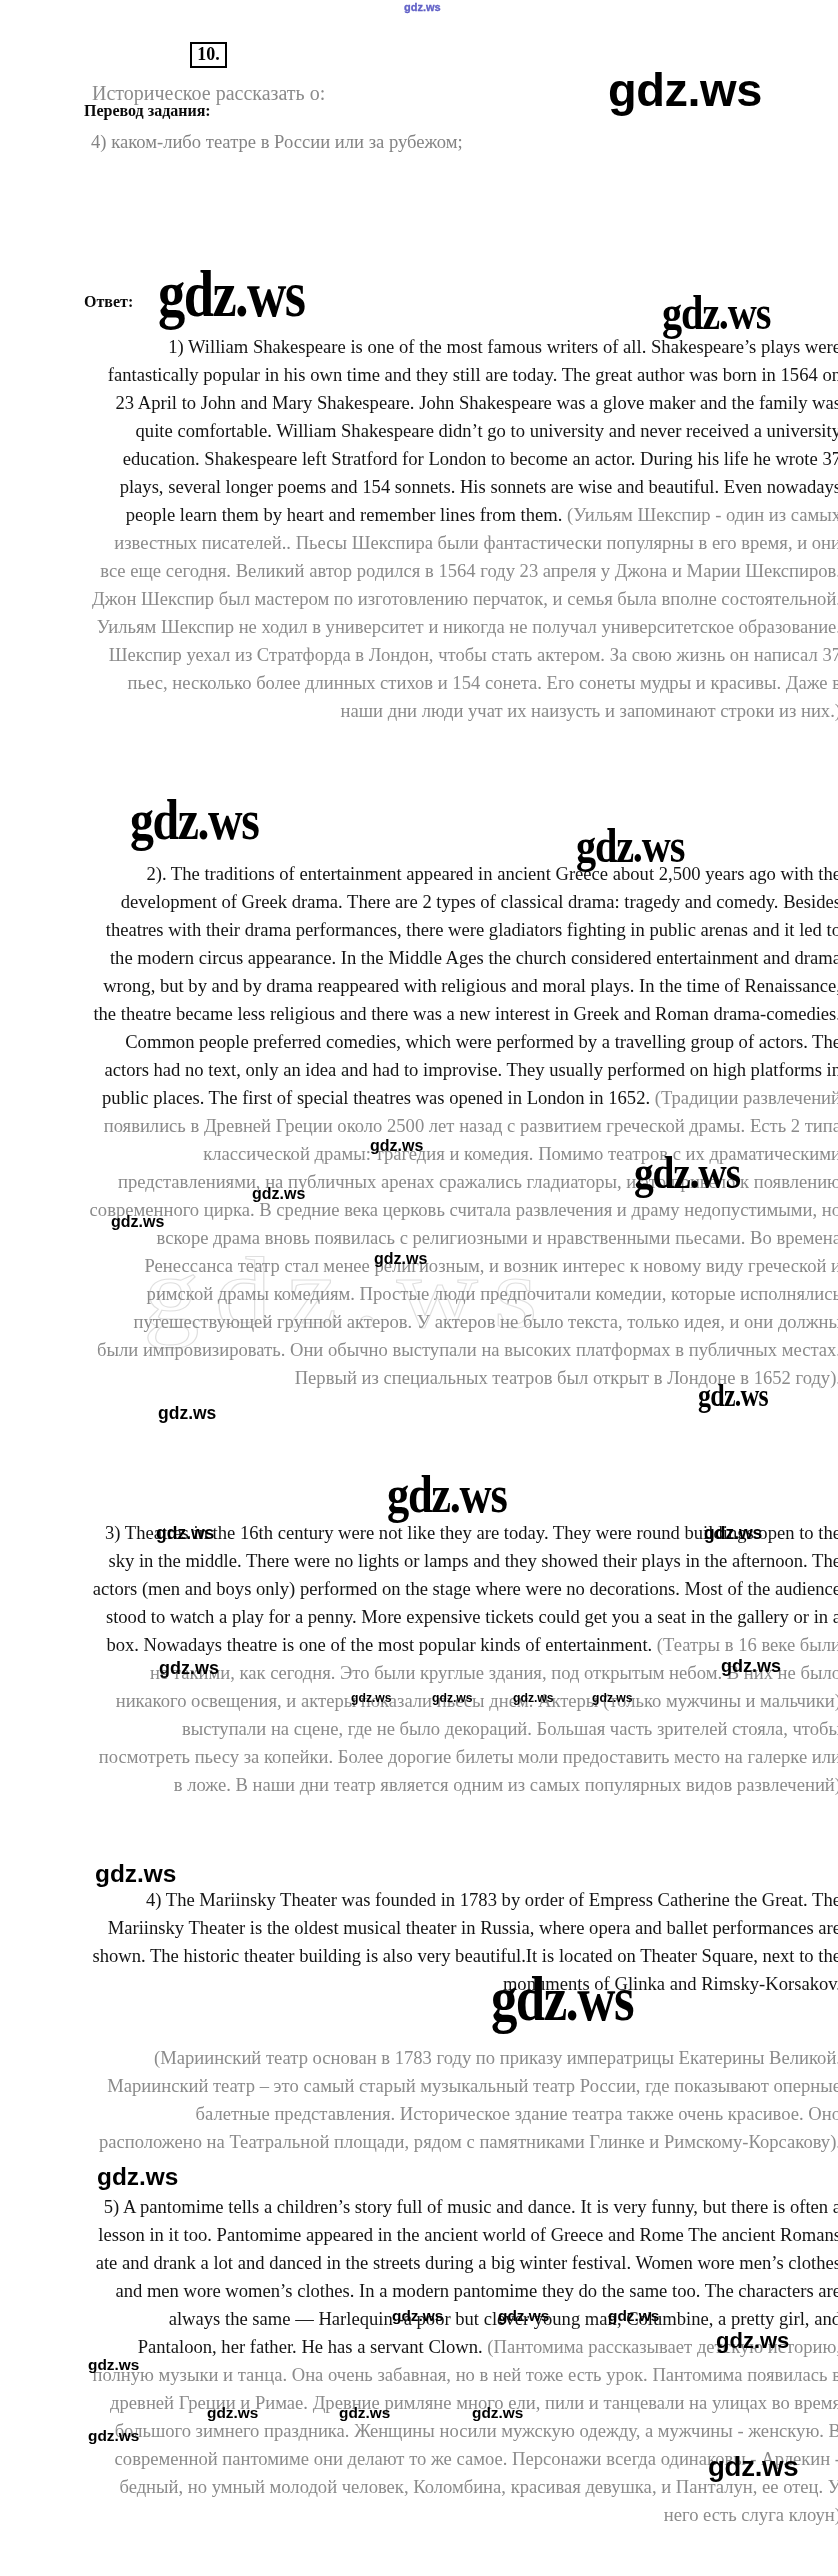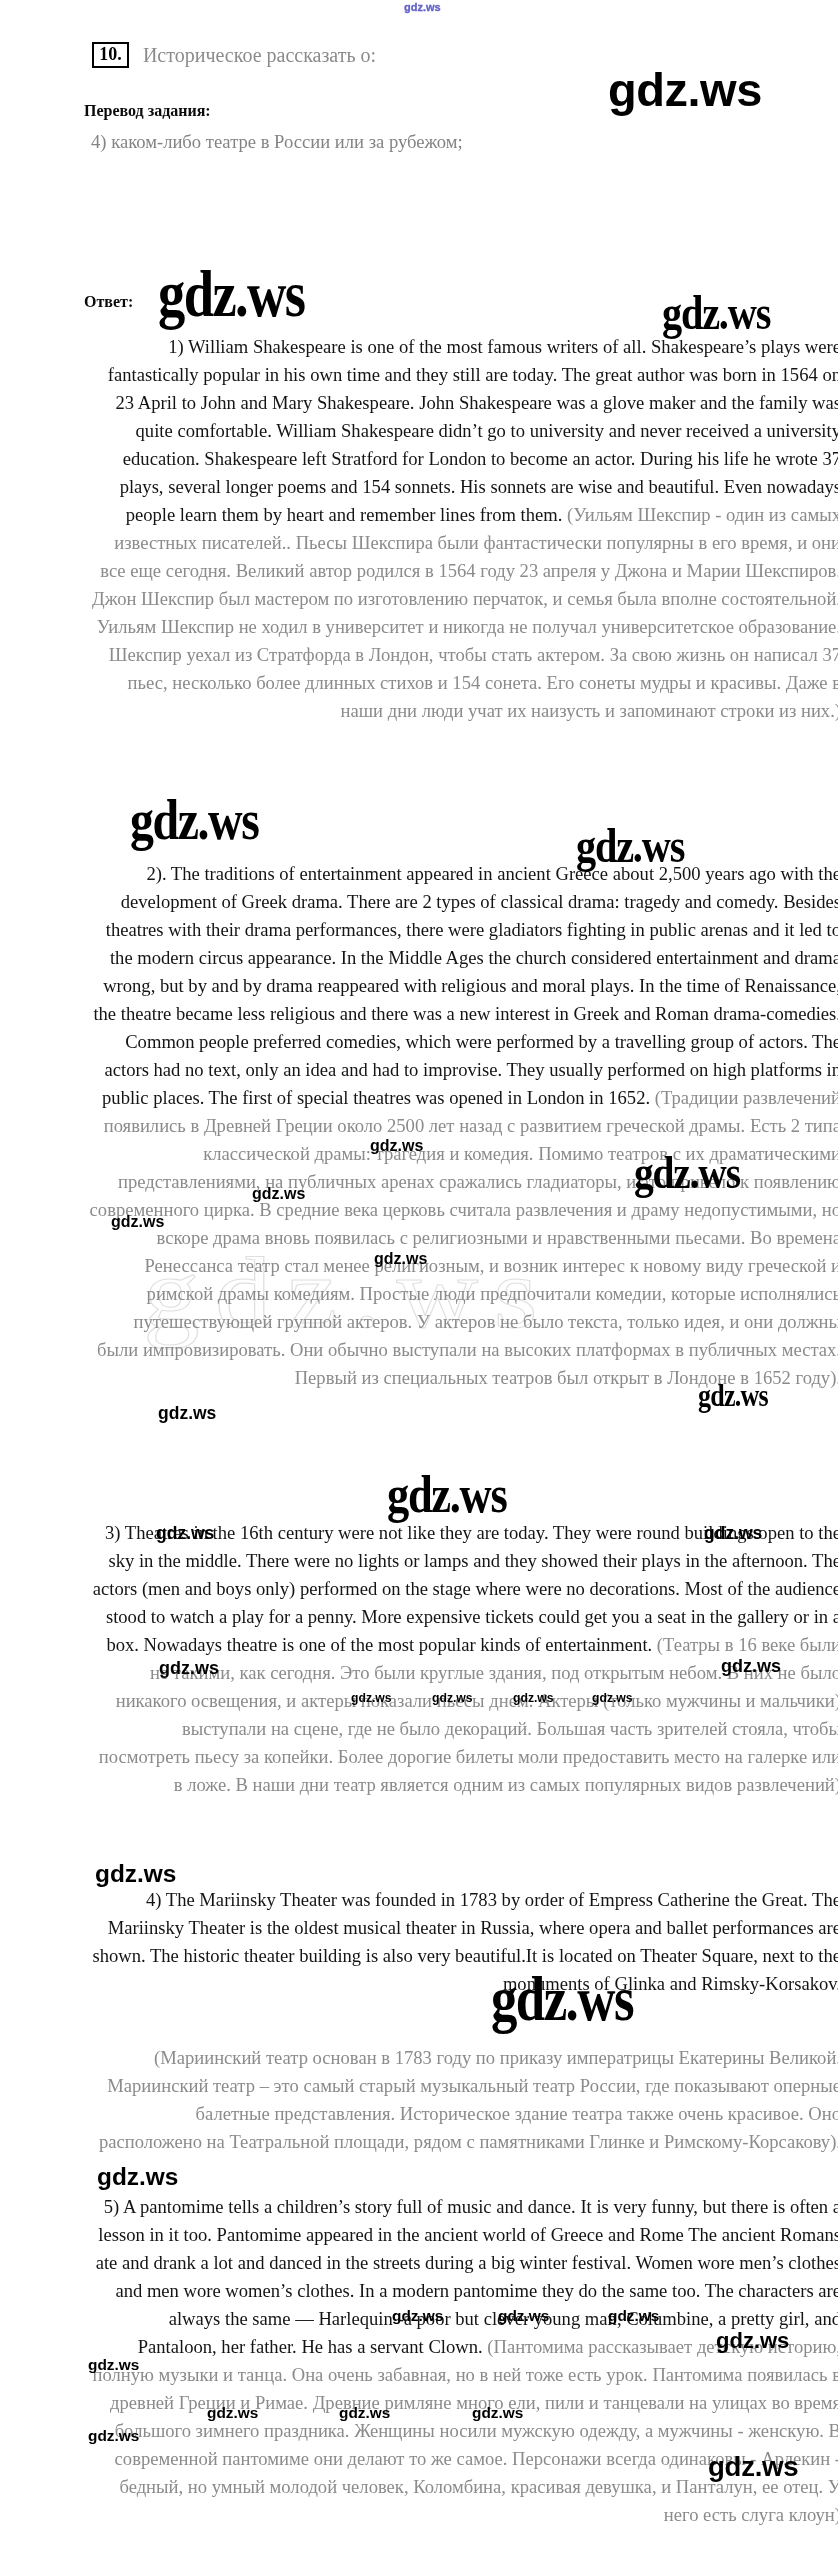--- a/index.html
+++ b/index.html
@@ -83,21 +83,21 @@
     transform:scaleX(1.12);
     transform-origin:left top;
     z-index:0;
   }
 </style>
 </head>
 <body>
 
 <div id="page">
 
-  <div class="abs task-row" style="left:92px; top:42px;">
+  <div class="abs task-row" style="left:92px; top:42px;flex-direction:column;">
     <span class="task-num">10.</span>
     <span class="task-title">Историческое рассказать о:</span>
   </div>
 
   <div class="abs h-bold" style="left:84px; top:102px;">Перевод задания:</div>
 
   <div class="abs task-list" style="left:91px; top:128px;">
     <div class="list-item">4)  каком-либо театре в России или за рубежом;</div>
   </div>
 

